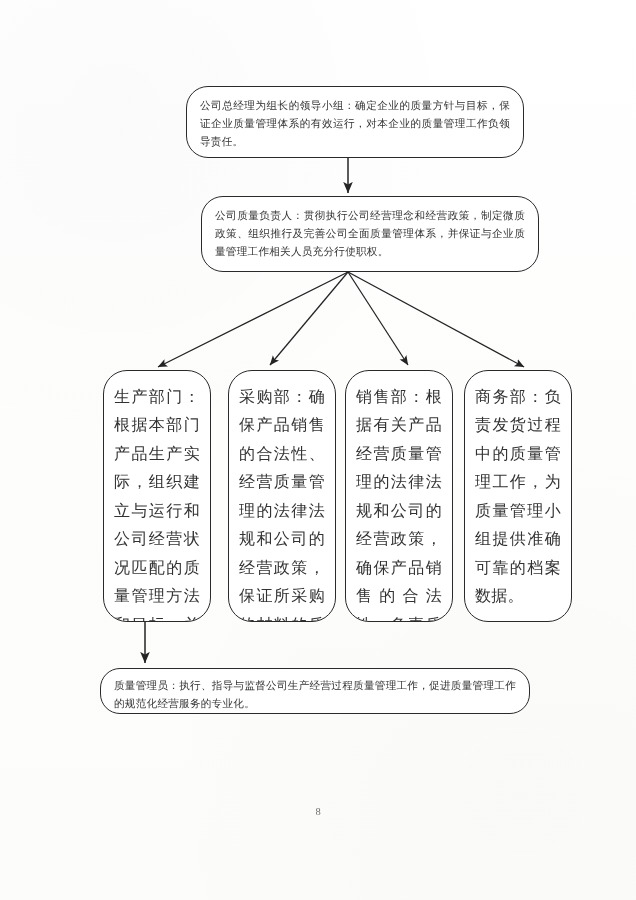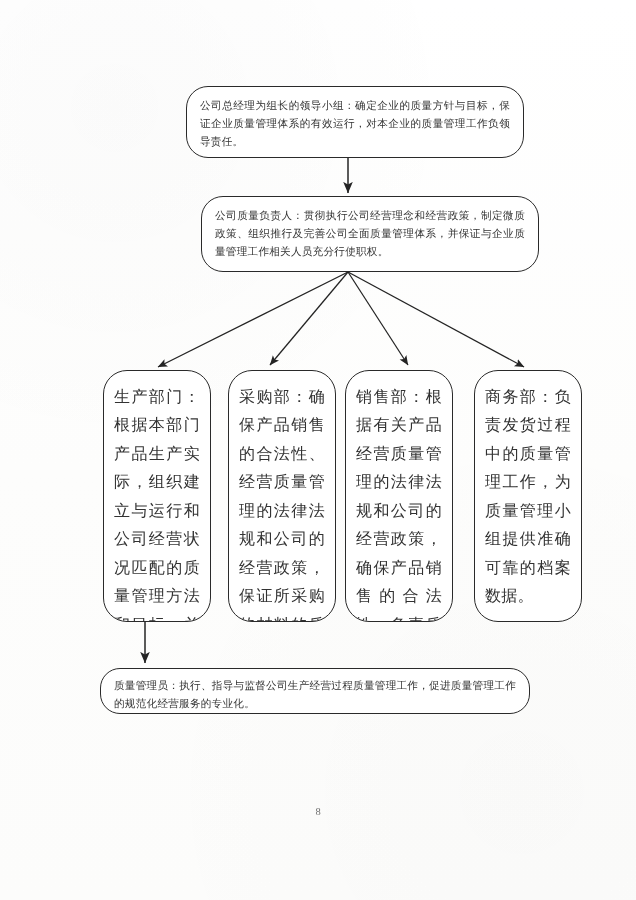--- a/index.html
+++ b/index.html
@@ -85,21 +85,21 @@
   }
   .dept .txt {
     font-size: 16px;
     line-height: 1.78;
     padding: 12px 10px 8px 10px;
     letter-spacing: 0.3px;
   }
   #node-dept-production { left: 103px; }
   #node-dept-purchasing { left: 228px; }
   #node-dept-sales      { left: 345px; }
-  #node-dept-business   { left: 464px; margin-left: 10px; }
+  #node-dept-business   { left: 464px; }
 
   #page-number {
     position: absolute;
     left: 0; right: 0;
     top: 806px;
     text-align: center;
     font-size: 10.5px;
     color: #3a3a3a;
     opacity: 0.75;
     font-family: "Liberation Serif", serif;

